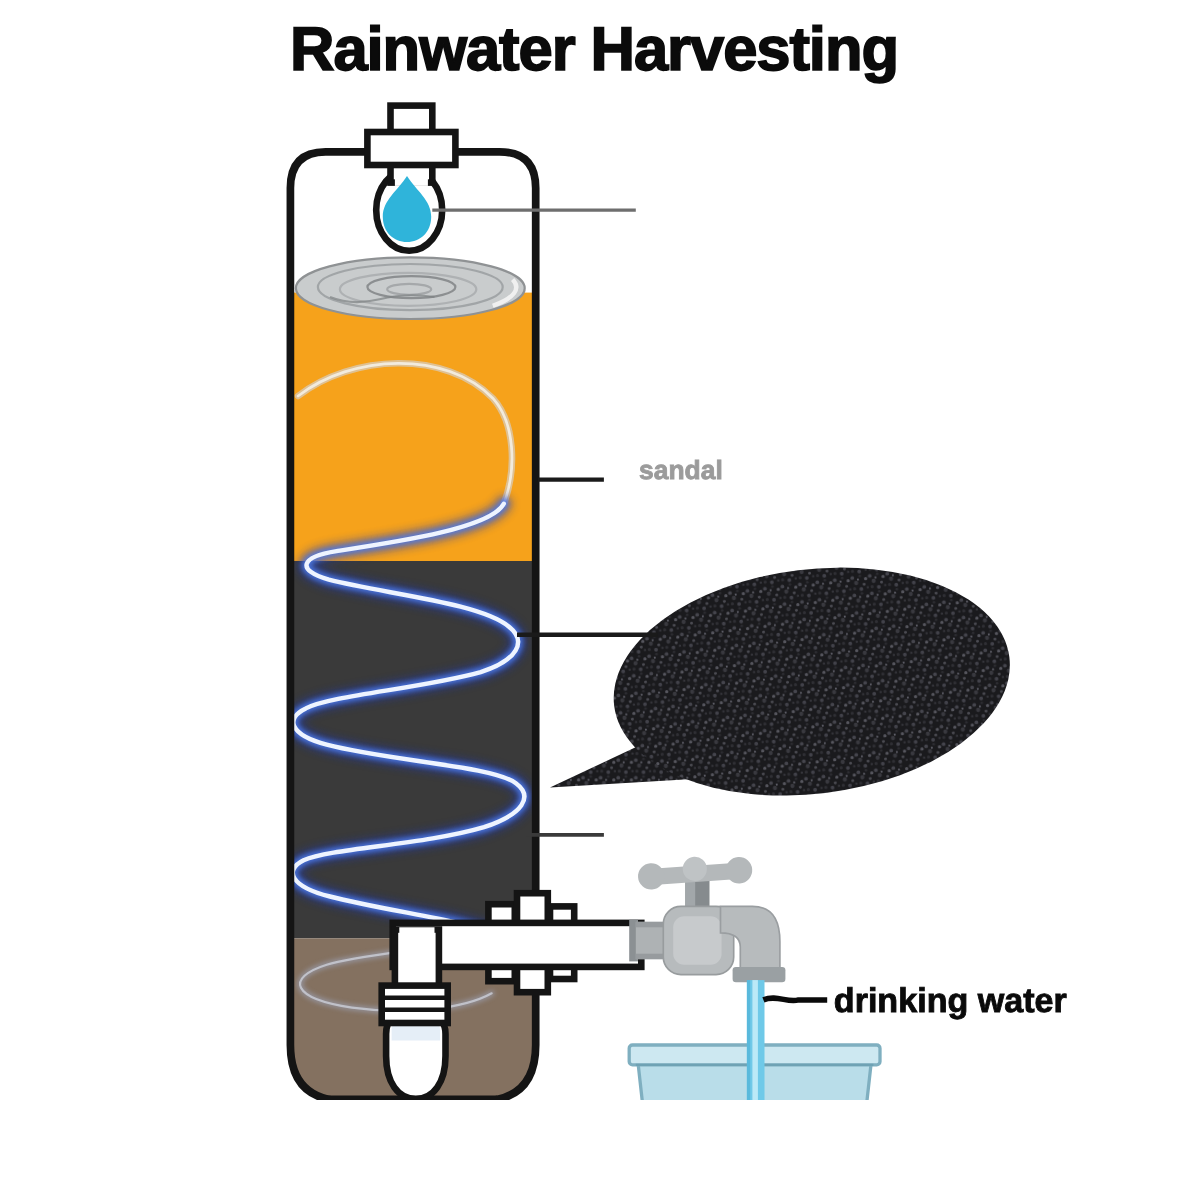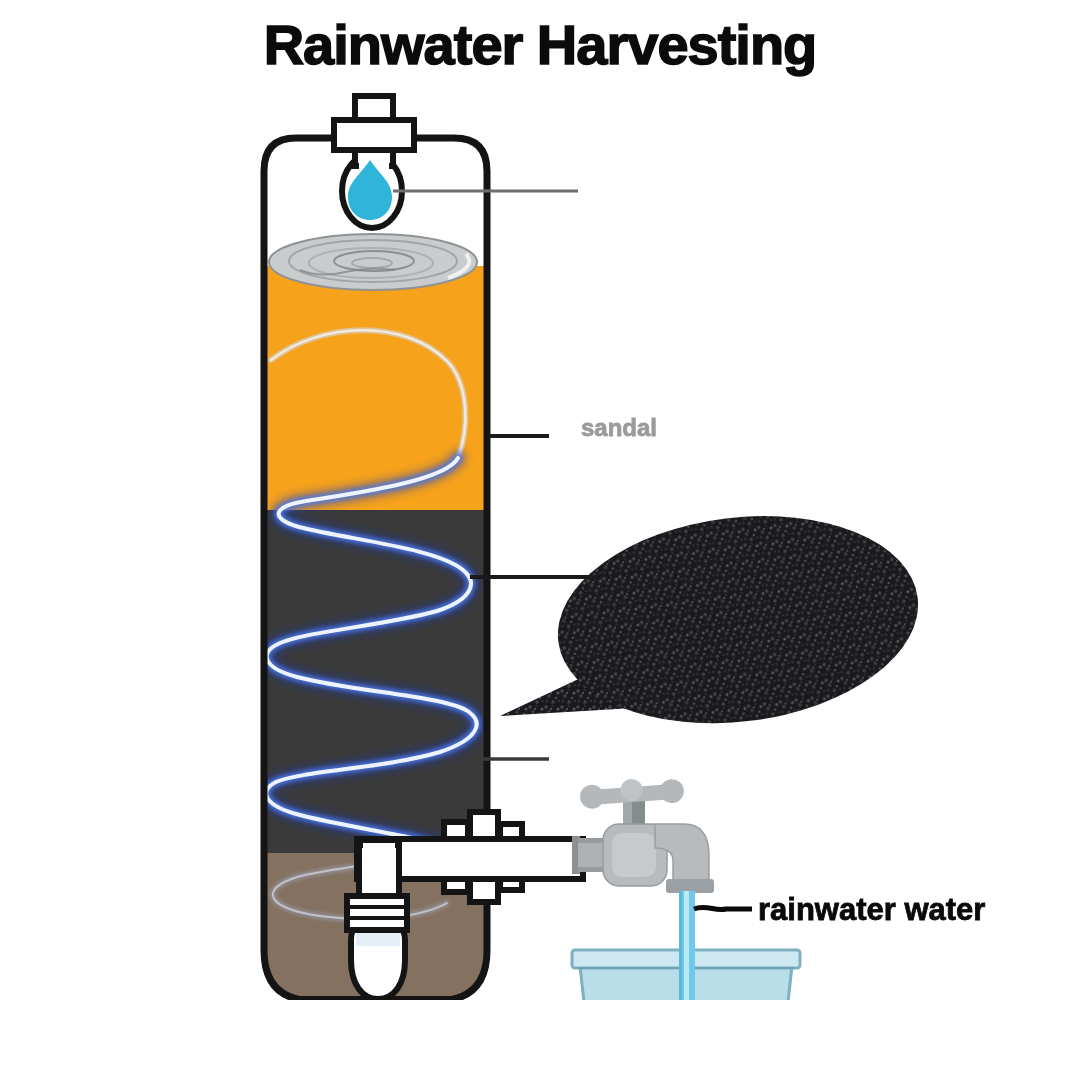--- a/index.html
+++ b/index.html
@@ -169,15 +169,15 @@
     <g>
       <line x1="393" y1="191" x2="578" y2="191" stroke="#6e6e6e" stroke-width="3"></line>
       <line x1="489" y1="436" x2="549" y2="436" stroke="#1a1a1a" stroke-width="4"></line>
       <line x1="470" y1="577" x2="598" y2="577" stroke="#1a1a1a" stroke-width="4"></line>
       <line x1="479" y1="759" x2="549" y2="759" stroke="#3a3a3a" stroke-width="3.5"></line>
       <path d="M 694 909 C 706 904, 716 912, 726 909 L 752 909" fill="none" stroke="#0a0a0a" stroke-width="5"></path>
     </g>
   </svg>
 
   <div class="lbl" id="lbl-sandal">sandal</div>
-  <div class="lbl" id="lbl-drinking">rainwater water</div>
+  <div class="lbl" id="lbl-drinking">drinking water</div>
 
 </div>
 
 </body></html>

